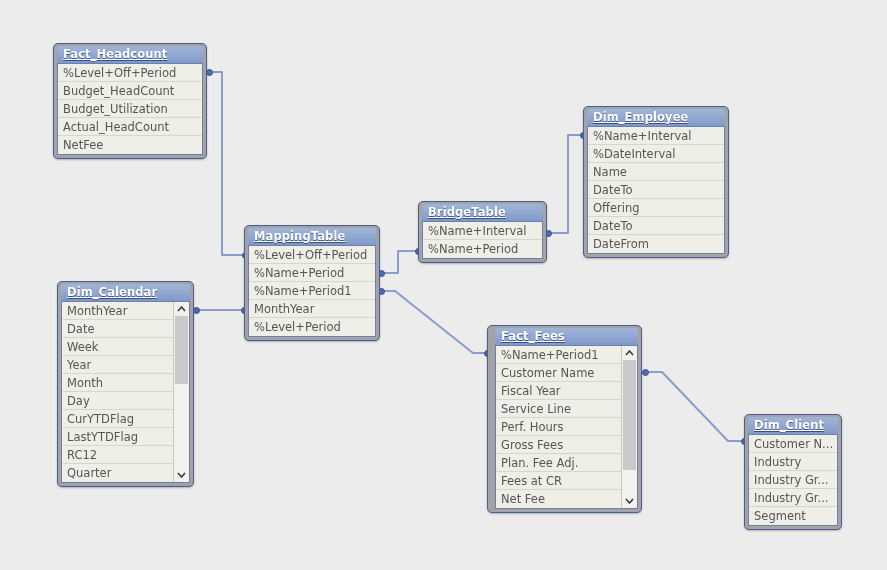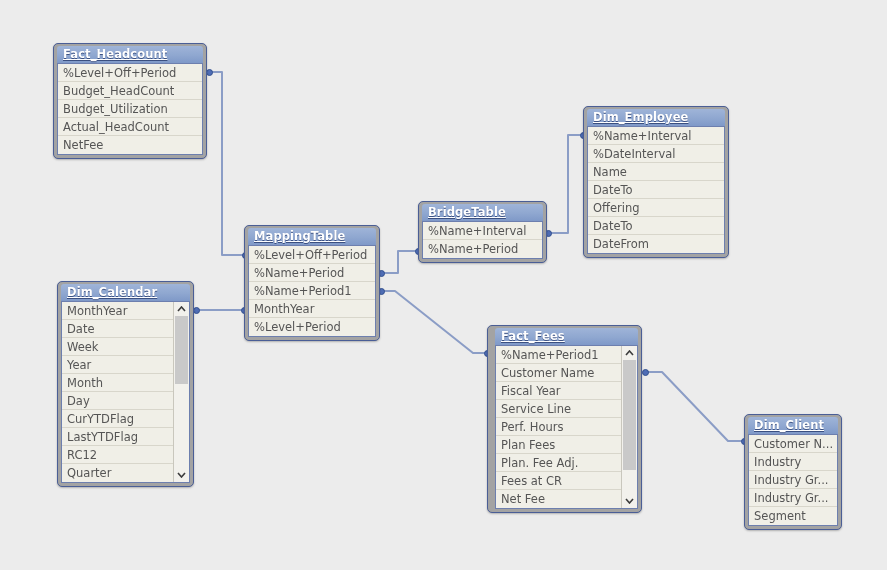--- a/index.html
+++ b/index.html
@@ -182,21 +182,21 @@
     </div>
     <div class="table-box" style="left: 487px; top: 325px; width: 155px; padding-left: 7px;">
       <div class="tbl-header">Fact_Fees</div>
       <div class="tbl-body">
         <div class="rows">
           <div class="row" title="%Name+Period1">%Name+Period1</div>
           <div class="row" title="Customer Name">Customer Name</div>
           <div class="row" title="Fiscal Year">Fiscal Year</div>
           <div class="row" title="Service Line">Service Line</div>
           <div class="row" title="Perf. Hours">Perf. Hours</div>
-          <div class="row" title="Gross Fees">Plan Fees</div>
+          <div class="row" title="Gross Fees">Gross Fees</div>
           <div class="row" title="Plan. Fee Adj.">Plan. Fee Adj.</div>
           <div class="row" title="Fees at CR">Fees at CR</div>
           <div class="row" title="Net Fee">Net Fee</div>
         </div>
         <div class="scroll">
           <div class="arrow up">
             <svg width="9" height="6" viewBox="0 0 9 6">
               <path d="M1 5 L4.5 1 L8 5" fill="none" stroke="#3c3c3c" stroke-width="1.6"></path>
             </svg>
           </div>

